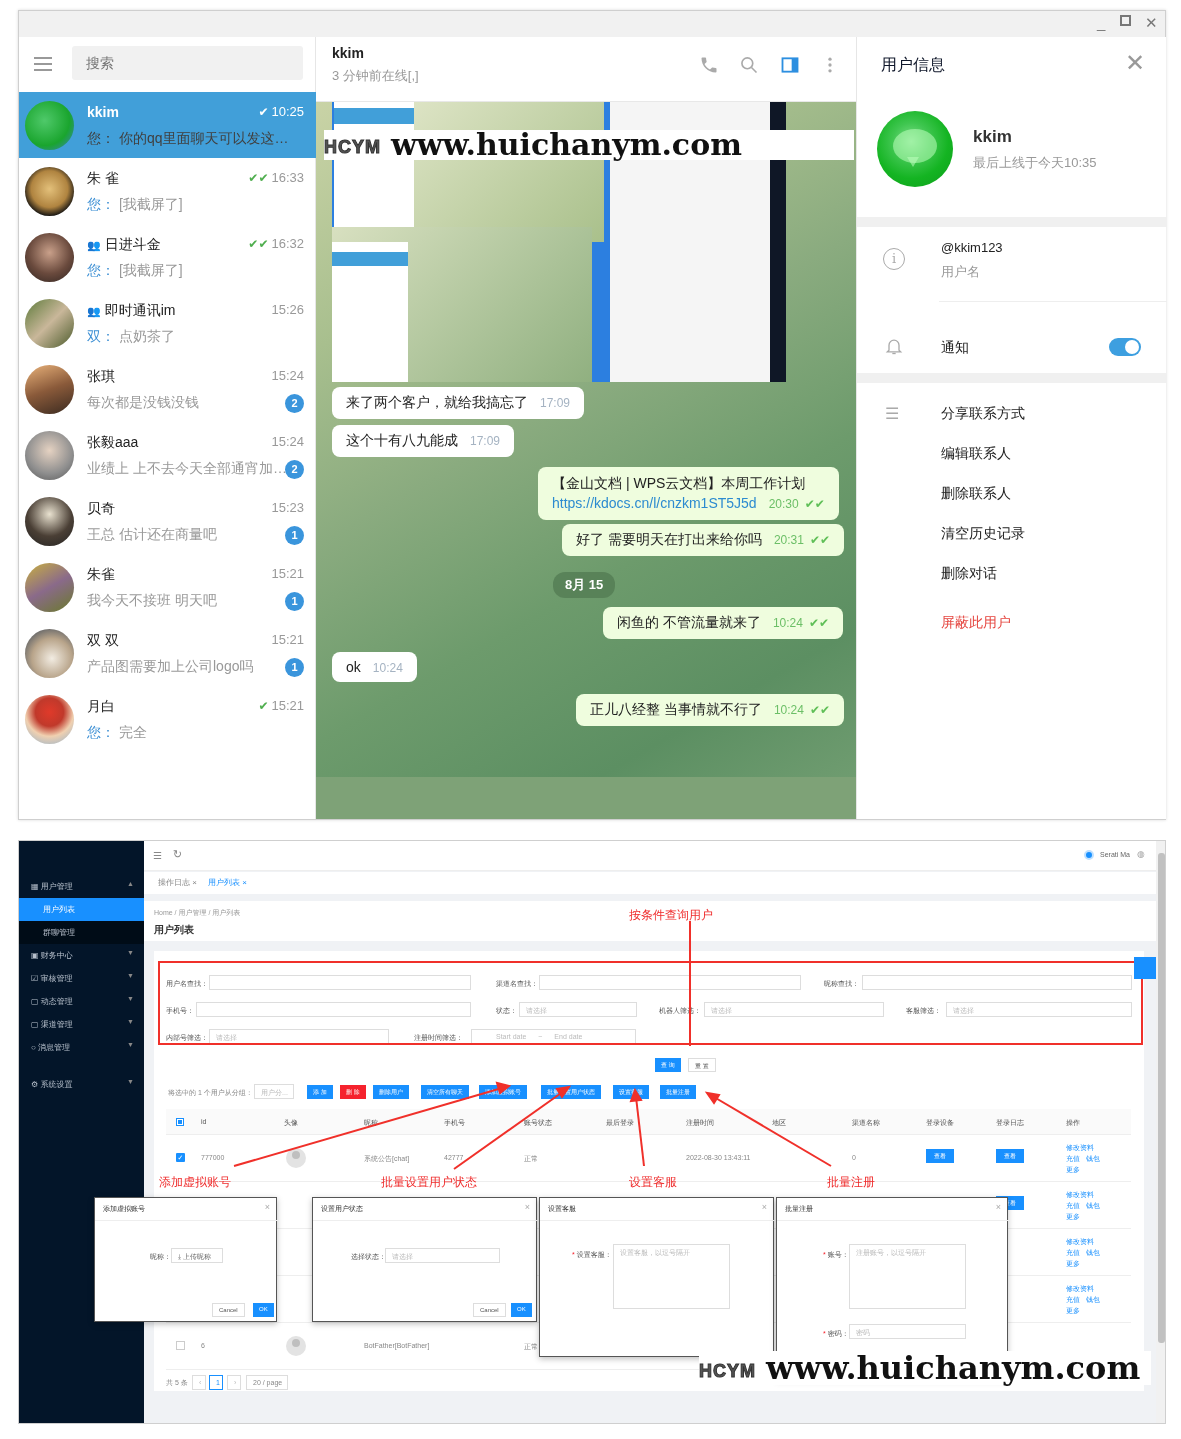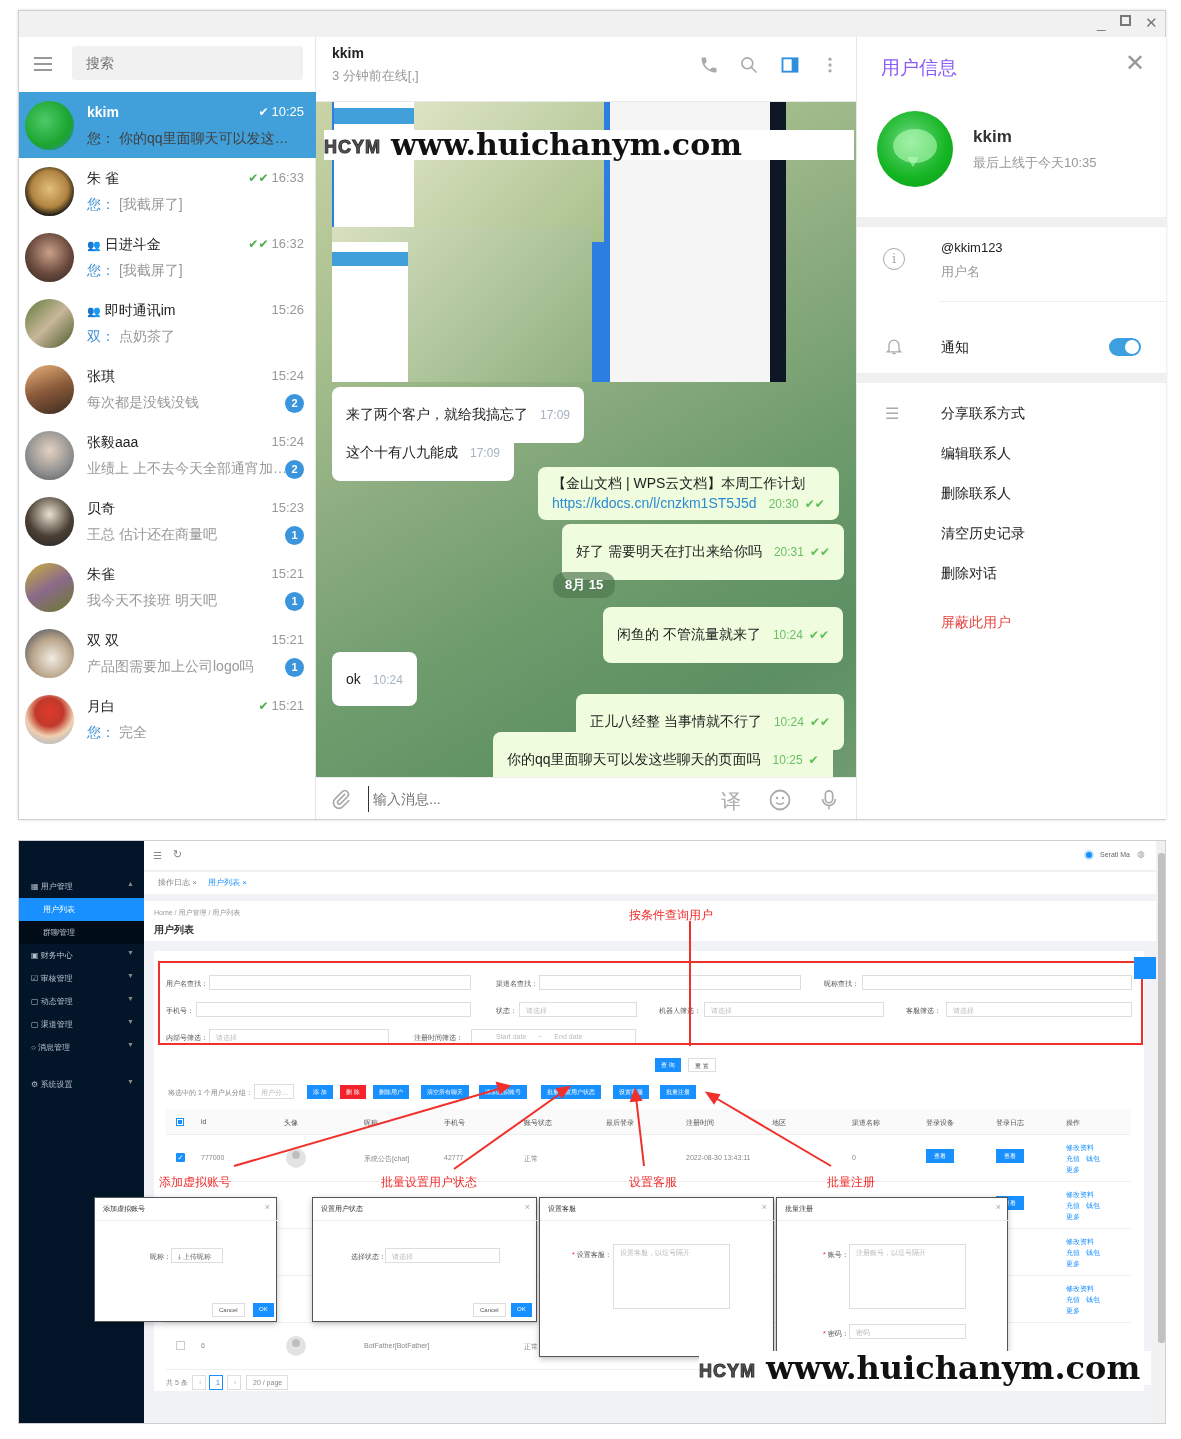--- a/index.html
+++ b/index.html
@@ -29,32 +29,32 @@
 .chat.active .tick{color:#fff}
 .grp{font-size:11px;margin-right:4px}
 
 #centerp{left:297px;top:26px;width:540px;height:782px;background:#7ea277}
 #chathead{left:0;top:0;width:540px;height:65px;background:#fff;border-bottom:1px solid #e8e8e8}
 #chattitle{left:16px;top:8px;font-size:14px;font-weight:bold;color:#222}
 #chatstatus{left:16px;top:30px;font-size:13px;color:#999}
 .hicon{top:18px;width:22px;height:22px;color:#999;font-size:18px;text-align:center}
 #msgarea{left:0;top:65px;width:540px;height:675px;background:linear-gradient(150deg,#c9d3a6 0%,#a8bf8e 25%,#8aab7f 45%,#6d9b6c 65%,#5c8f62 85%,#6f9c70 100%);overflow:hidden}
 #shot{left:16px;top:0;width:454px;height:280px;background:#2c7fe0;overflow:hidden}
-.bub{position:absolute;background:#fff;border-radius:8px;padding:19px 14px;font-size:14px;color:#222;white-space:nowrap}
+.bub{position:absolute;background:#fff;border-radius:8px;padding:7px 14px;font-size:14px;color:#222;white-space:nowrap}
 .bub.out{background:#effdde}
 .bub .t{font-size:12px;color:#a5b3c2;margin-left:12px}
 .bub.out .t{color:#6cbf67}
 .bub .ck{color:#5fbf57;font-size:12px;margin-left:6px}
 #datechip{left:237px;top:470px;background:rgba(80,120,80,.7);color:#fff;font-size:13px;padding:4px 12px;border-radius:12px;font-weight:bold}
 #composer{left:0;top:740px;width:540px;height:42px;background:#fff;border-top:1px solid #eee}
 #msginput{left:52px;top:8px;width:300px;height:26px;border:none;font-size:14px;color:#999;border-left:1px solid #333;padding-left:4px;background:transparent}
 .cicon{top:10px;color:#aaa;font-size:20px}
 
 #rightp{left:837px;top:26px;width:310px;height:782px;background:#fff;border-left:1px solid #e6e6e6}
-#rtitle{left:24px;top:18px;font-size:19px;color:#8b5cf6}
+#rtitle{left:24px;top:18px;font-size:16px;color:#0f172a}
 #rclose{left:268px;top:12px;font-size:24px;color:#999}
 #ravatar{left:20px;top:74px;width:76px;height:76px;border-radius:50%;background:radial-gradient(circle at 45% 40%,#7fe08a 0%,#3fc650 30%,#14b422 60%,#0d9c1a 100%)}
 #rname{left:116px;top:90px;font-size:17px;font-weight:bold;color:#333}
 #rseen{left:116px;top:117px;font-size:13px;color:#999}
 .sep{left:0;width:310px;height:10px;background:#f0f0f0}
 #uname{left:84px;top:203px;font-size:13px;color:#222}
 #unamelbl{left:84px;top:226px;font-size:13px;color:#999}
 #notif{left:84px;top:302px;font-size:14px;color:#222}
 #toggle{left:252px;top:301px;width:32px;height:18px;border-radius:9px;background:#3d9fe0}
 #toggle:after{content:"";position:absolute;right:2px;top:2px;width:14px;height:14px;border-radius:50%;background:#fff}
@@ -236,46 +236,22 @@
         <div>【金山文档 | WPS云文档】本周工作计划</div>
         <div><span style="color:#2c8bd0">https://kdocs.cn/l/cnzkm1ST5J5d</span><span class="t">20:30</span><span class="ck">✔✔</span></div>
       </div>
       <div class="bub out" style="left:246px;top:422px"><span>好了 需要明天在打出来给你吗</span><span class="t">20:31</span><span class="ck">✔✔</span></div>
 
       <div id="datechip" class="abs">8月 15</div>
 
       <div class="bub out" style="left:287px;top:505px"><span>闲鱼的 不管流量就来了</span><span class="t">10:24</span><span class="ck">✔✔</span></div>
       <div class="bub" style="left:16px;top:550px"><span>ok</span><span class="t">10:24</span></div>
       <div class="bub out" style="left:260px;top:592px"><span>正儿八经整 当事情就不行了</span><span class="t">10:24</span><span class="ck">✔✔</span></div>
-      <div class="bub out" style="left:177px;top:630px"><span>你的qq里面聊天可以发这些聊天的页面吗</span><span class="t">10:25</span><span class="ck">✔</span></div>
-    </div>
-
-    <div id="composer" class="abs">
-      <span class="abs cicon" style="left:14px">
-        <svg width="22" height="22" viewBox="0 0 24 24">
-            <path d="M16.5 6.5l-8 8a2 2 0 0 0 2.8 2.8l8-8a4 4 0 0 0-5.6-5.6l-8.2 8.2a6 6 0 0 0 8.5 8.5l7-7" stroke="#aaa" stroke-width="1.8" fill="none"></path>
-          </svg>
-      </span>
-      <input id="msginput" class="abs" placeholder="输入消息..." style="">
-      <span class="abs cicon" style="left:405px;font-family:'DejaVu Serif',serif">译</span>
-      <span class="abs cicon" style="left:452px">
-        <svg width="24" height="24" viewBox="0 0 24 24">
-            <circle cx="12" cy="12" r="9.5" stroke="#aaa" stroke-width="1.8" fill="none"></circle>
-            <circle cx="9" cy="10" r="1.2" fill="#aaa"></circle>
-            <circle cx="15" cy="10" r="1.2" fill="#aaa"></circle>
-            <path d="M8 14.5q4 3.5 8 0" stroke="#aaa" stroke-width="1.6" fill="none"></path>
-          </svg>
-      </span>
-      <span class="abs cicon" style="left:502px">
-        <svg width="22" height="24" viewBox="0 0 24 24">
-            <rect x="8" y="2" width="8" height="13" rx="4" stroke="#aaa" stroke-width="1.8" fill="none"></rect>
-            <path d="M5 11a7 7 0 0 0 14 0M12 18v4" stroke="#aaa" stroke-width="1.8" fill="none"></path>
-          </svg>
-      </span>
-    </div>
+    </div>
+
   </div>
 
   <div id="rightp" class="abs">
     <span id="rtitle" class="abs">用户信息</span>
     <span id="rclose" class="abs">✕</span>
     <div id="ravatar" class="abs">
       <div class="abs" style="left:16px;top:18px;width:44px;height:34px;border-radius:50%;background:rgba(190,255,190,.55)"></div>
       <div class="abs" style="left:30px;top:46px;width:0;height:0;border-left:6px solid transparent;border-right:6px solid transparent;border-top:10px solid rgba(190,255,190,.55)"></div>
     </div>
     <span id="rname" class="abs">kkim</span>

